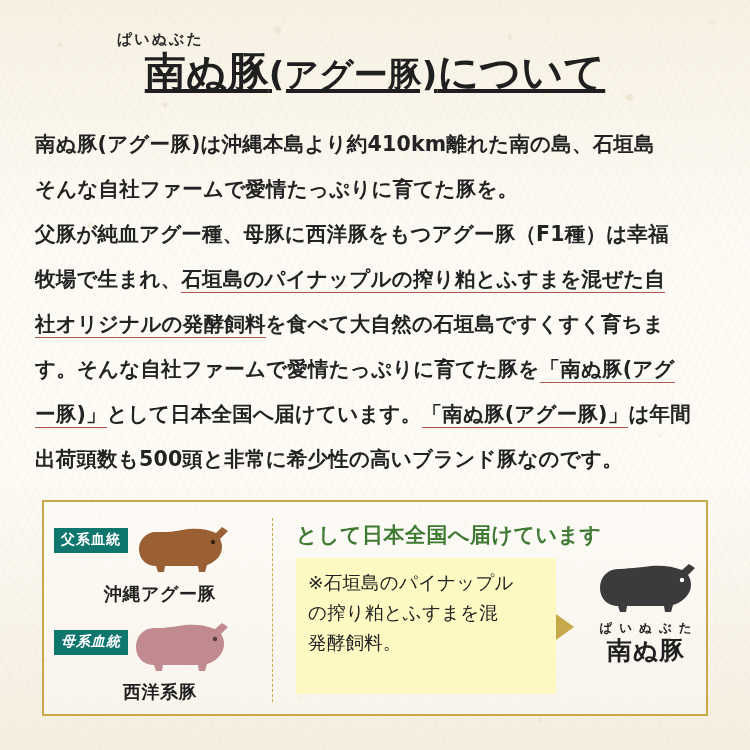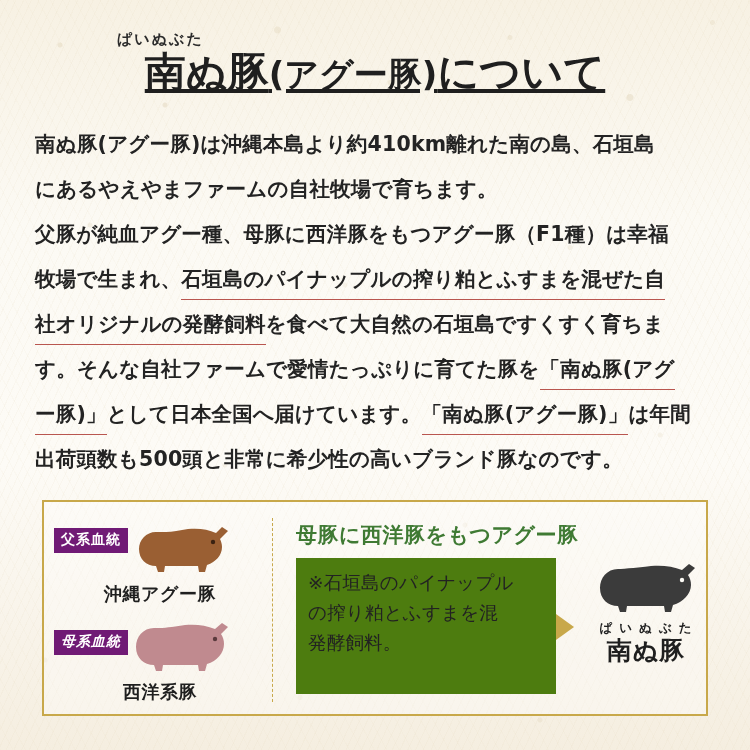--- a/index.html
+++ b/index.html
@@ -92,21 +92,21 @@
     line-height: 40px;
     color: #232323;
     letter-spacing: 0.2px;
   }
   .body-text p {
     margin: 5px;
     font-weight: bold;
   }
   .uline {
     border-bottom: 1.6px solid #b9564f;
-    padding-bottom: 8px;
+    padding-bottom: 1px;
   }
 
   
   .panel {
     position: absolute;
     left: 42px;
     top: 500px;
     width: 666px;
     height: 216px;
     border: 2px solid #c8a84a;
@@ -136,21 +136,21 @@
   }
   .breed-row.father { left: 14px; top: 14px; width: 204px; }
   .breed-row.mother { left: 14px; top: 112px; width: 204px; text-align: center; }
 
   .badge {
     position: absolute;
     font-family: "DejaVu Sans", sans-serif;
     font-size: 14px;
     font-weight: 700;
     color: #ffffff;
-    background: #701a75;
+    background: #0f766e;
     padding: 3px 7px 4px 7px;
     letter-spacing: 1px;
     white-space: nowrap;
   }
   .badge.father { left: 10px; top: 26px; }
   .badge.mother { left: 10px; top: 128px; font-style: italic; }
 
   .breed-caption {
     font-family: "DejaVu Sans", sans-serif;
     font-size: 18px;
@@ -175,21 +175,21 @@
     font-weight: 700;
     color: #3f7a33;
     letter-spacing: 0.5px;
   }
   .feed-box {
     position: absolute;
     left: 252px;
     top: 56px;
     width: 260px;
     height: 136px;
-    background: #4d7c0f;
+    background: #fef9c3;
     box-sizing: border-box;
     padding: 10px 10px 0 12px;
     font-family: "DejaVu Sans", sans-serif;
     font-size: 18.5px;
     line-height: 30px;
     color: #222;
     letter-spacing: 0.2px;
   }
   .arrow {
     position: absolute;
@@ -238,21 +238,21 @@
     <div class="ruby-row">
       <span class="ruby-top">ぱいぬぶた</span>
     </div>
     <div class="main-title">
       <span>南ぬ豚</span><span class="small">(アグー豚)</span><span>について</span>
     </div>
   </div>
 
   <div class="body-text">
     <p>南ぬ豚(アグー豚)は沖縄本島より約410km離れた南の島、石垣島</p>
-    <p>にあるやえやまファームの自社牧場で育ちます。</p>
+    <p>そんな自社ファームで愛情たっぷりに育てた豚を。</p>
     <p>父豚が純血アグー種、母豚に西洋豚をもつアグー豚（F1種）は幸福</p>
     <p><span>牧場で生まれ、</span><span class="uline">石垣島のパイナップルの搾り粕とふすまを混ぜた自</span></p>
     <p><span class="uline">社オリジナルの発酵飼料</span><span>を食べて大自然の石垣島ですくすく育ちま</span></p>
     <p><span>す。そんな自社ファームで愛情たっぷりに育てた豚を</span><span class="uline">「南ぬ豚(アグ</span></p>
     <p><span class="uline">ー豚)」</span><span>として日本全国へ届けています。</span><span class="uline">「南ぬ豚(アグー豚)」</span><span>は年間</span></p>
     <p>出荷頭数も500頭と非常に希少性の高いブランド豚なのです。</p>
   </div>
 
   <div class="panel">
     <div class="panel-inner">
@@ -270,21 +270,21 @@
 
       <div class="breed-row mother">
         <svg class="pig-img pig-mother" width="100" height="58" viewBox="0 0 100 58">
           <path d="M22 14 C11 14 4 23 4 33 C4 44 12 51 22 51 L24 57 L30 57 L31 51 L66 51 L67 57 L73 57 L75 50 C85 47 92 39 92 30 C92 26 91 23 89 20 L96 13 L90 9 L83 15 C74 11 63 10 53 11 C45 12 34 14 28 14 Z" fill="#c08a8f"></path>
           <circle cx="83" cy="25" r="2.2" fill="#5a3a3d"></circle>
         </svg>
         <div class="breed-caption">西洋系豚</div>
       </div>
       <div class="badge mother">母系血統</div>
 
-      <div class="feed-head">母豚に西洋豚をもつアグー豚</div>
+      <div class="feed-head">として日本全国へ届けています</div>
       <div class="feed-box">
         <div>※石垣島のパイナップル</div>
         <div>の搾り粕とふすまを混</div>
         <div>発酵飼料。</div>
       </div>
 
       <div class="arrow"></div>
 
       <div class="result">
         <svg width="104" height="60" viewBox="0 0 104 60">

